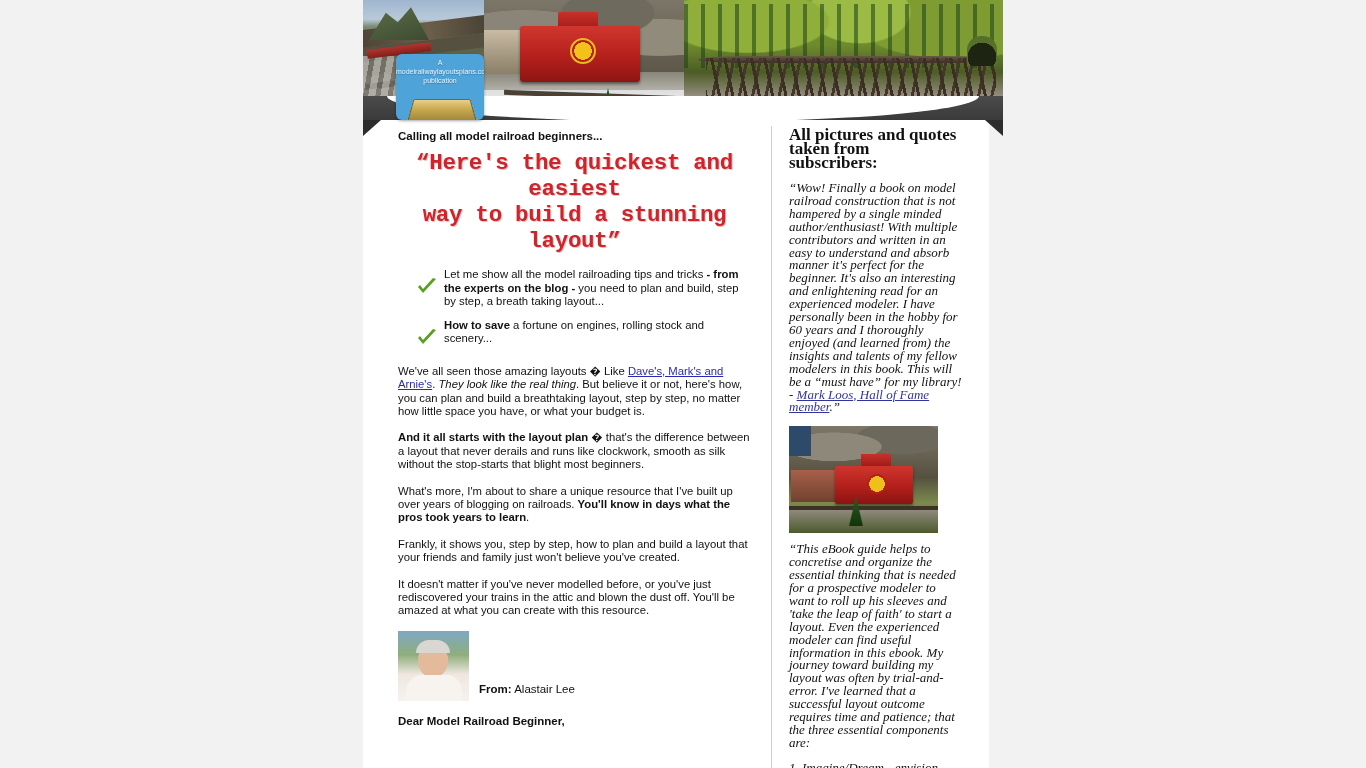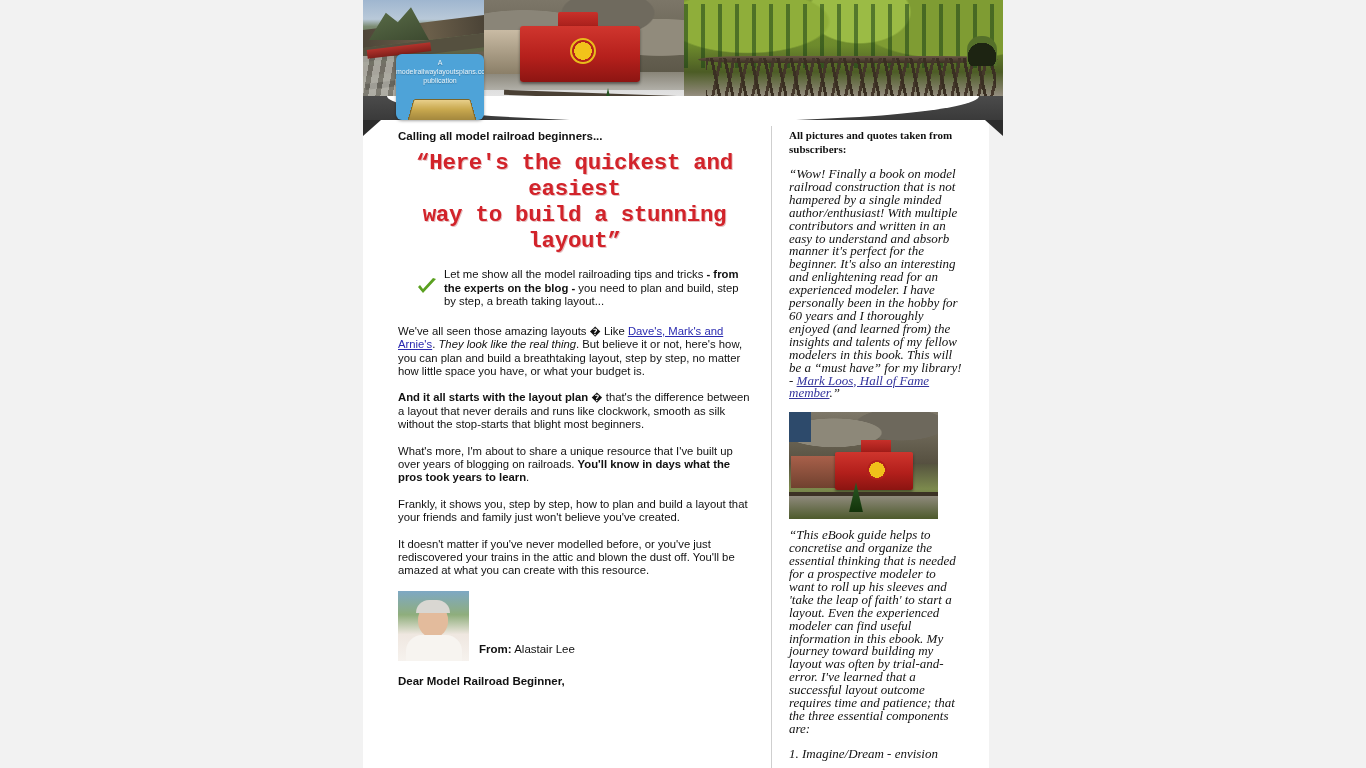--- a/index.html
+++ b/index.html
@@ -263,21 +263,21 @@
   .author-name {
     font-size: 11.5px; color:#111; margin: 0 0 6px 10px;
   }
   .author-name b { font-weight: bold; }
   .salutation { font-size: 11.5px; font-weight: bold; color:#111; margin: 10px 0 12px 0; }
 
   
   .side-title {
     font-family: "Liberation Serif", serif;
     font-weight: bold;
-    font-size: 11px;
+    font-size: 17px;
     line-height: 14px;
     color: #111;
     margin: 0 0 12px 0;
   }
   .quote {
     font-family: "Liberation Serif", serif;
     font-style: italic;
     font-size: 13px;
     line-height: 12.9px;
     color: #111;
@@ -381,20 +381,30 @@
           <span class="check">
             <svg width="22" height="22" viewBox="0 0 22 22">
                 <path d="M2 11 L7 17 L20 3 L17 2 L7 13 L4 9 Z" fill="#5aa020"></path>
               </svg>
           </span>
           <div class="bullet-text">
             <span>Let me show all the model railroading tips and tricks </span><span class="b">- from the experts on the blog -</span><span> you need to plan and build, step by step, a breath taking layout...</span>
           </div>
         </div>
 
+        <div class="bullet">
+          <span class="check">
+            <svg width="22" height="22" viewBox="0 0 22 22">
+                <path d="M2 11 L7 17 L20 3 L17 2 L7 13 L4 9 Z" fill="#5aa020"></path>
+              </svg>
+          </span>
+          <div class="bullet-text">
+            <span></span><span class="b">How to save</span><span> a fortune on engines, rolling stock and scenery...</span>
+          </div>
+        </div>
 
 
       </div>
 
       <p class="body">
         <span>We've all seen those amazing layouts � Like </span><a class="lnk" href="#">Dave's, Mark's and Arnie's</a><span>. </span><i>They look like the real thing</i><span>. But believe it or not, here's how, you can plan and build a breathtaking layout, step by step, no matter how little space you have, or what your budget is.</span>
       </p>
 
       <p class="body">
         <span class="b">And it all starts with the layout plan</span><span> � that's the difference between a layout that never derails and runs like clockwork, smooth as silk without the stop-starts that blight most beginners.</span>

